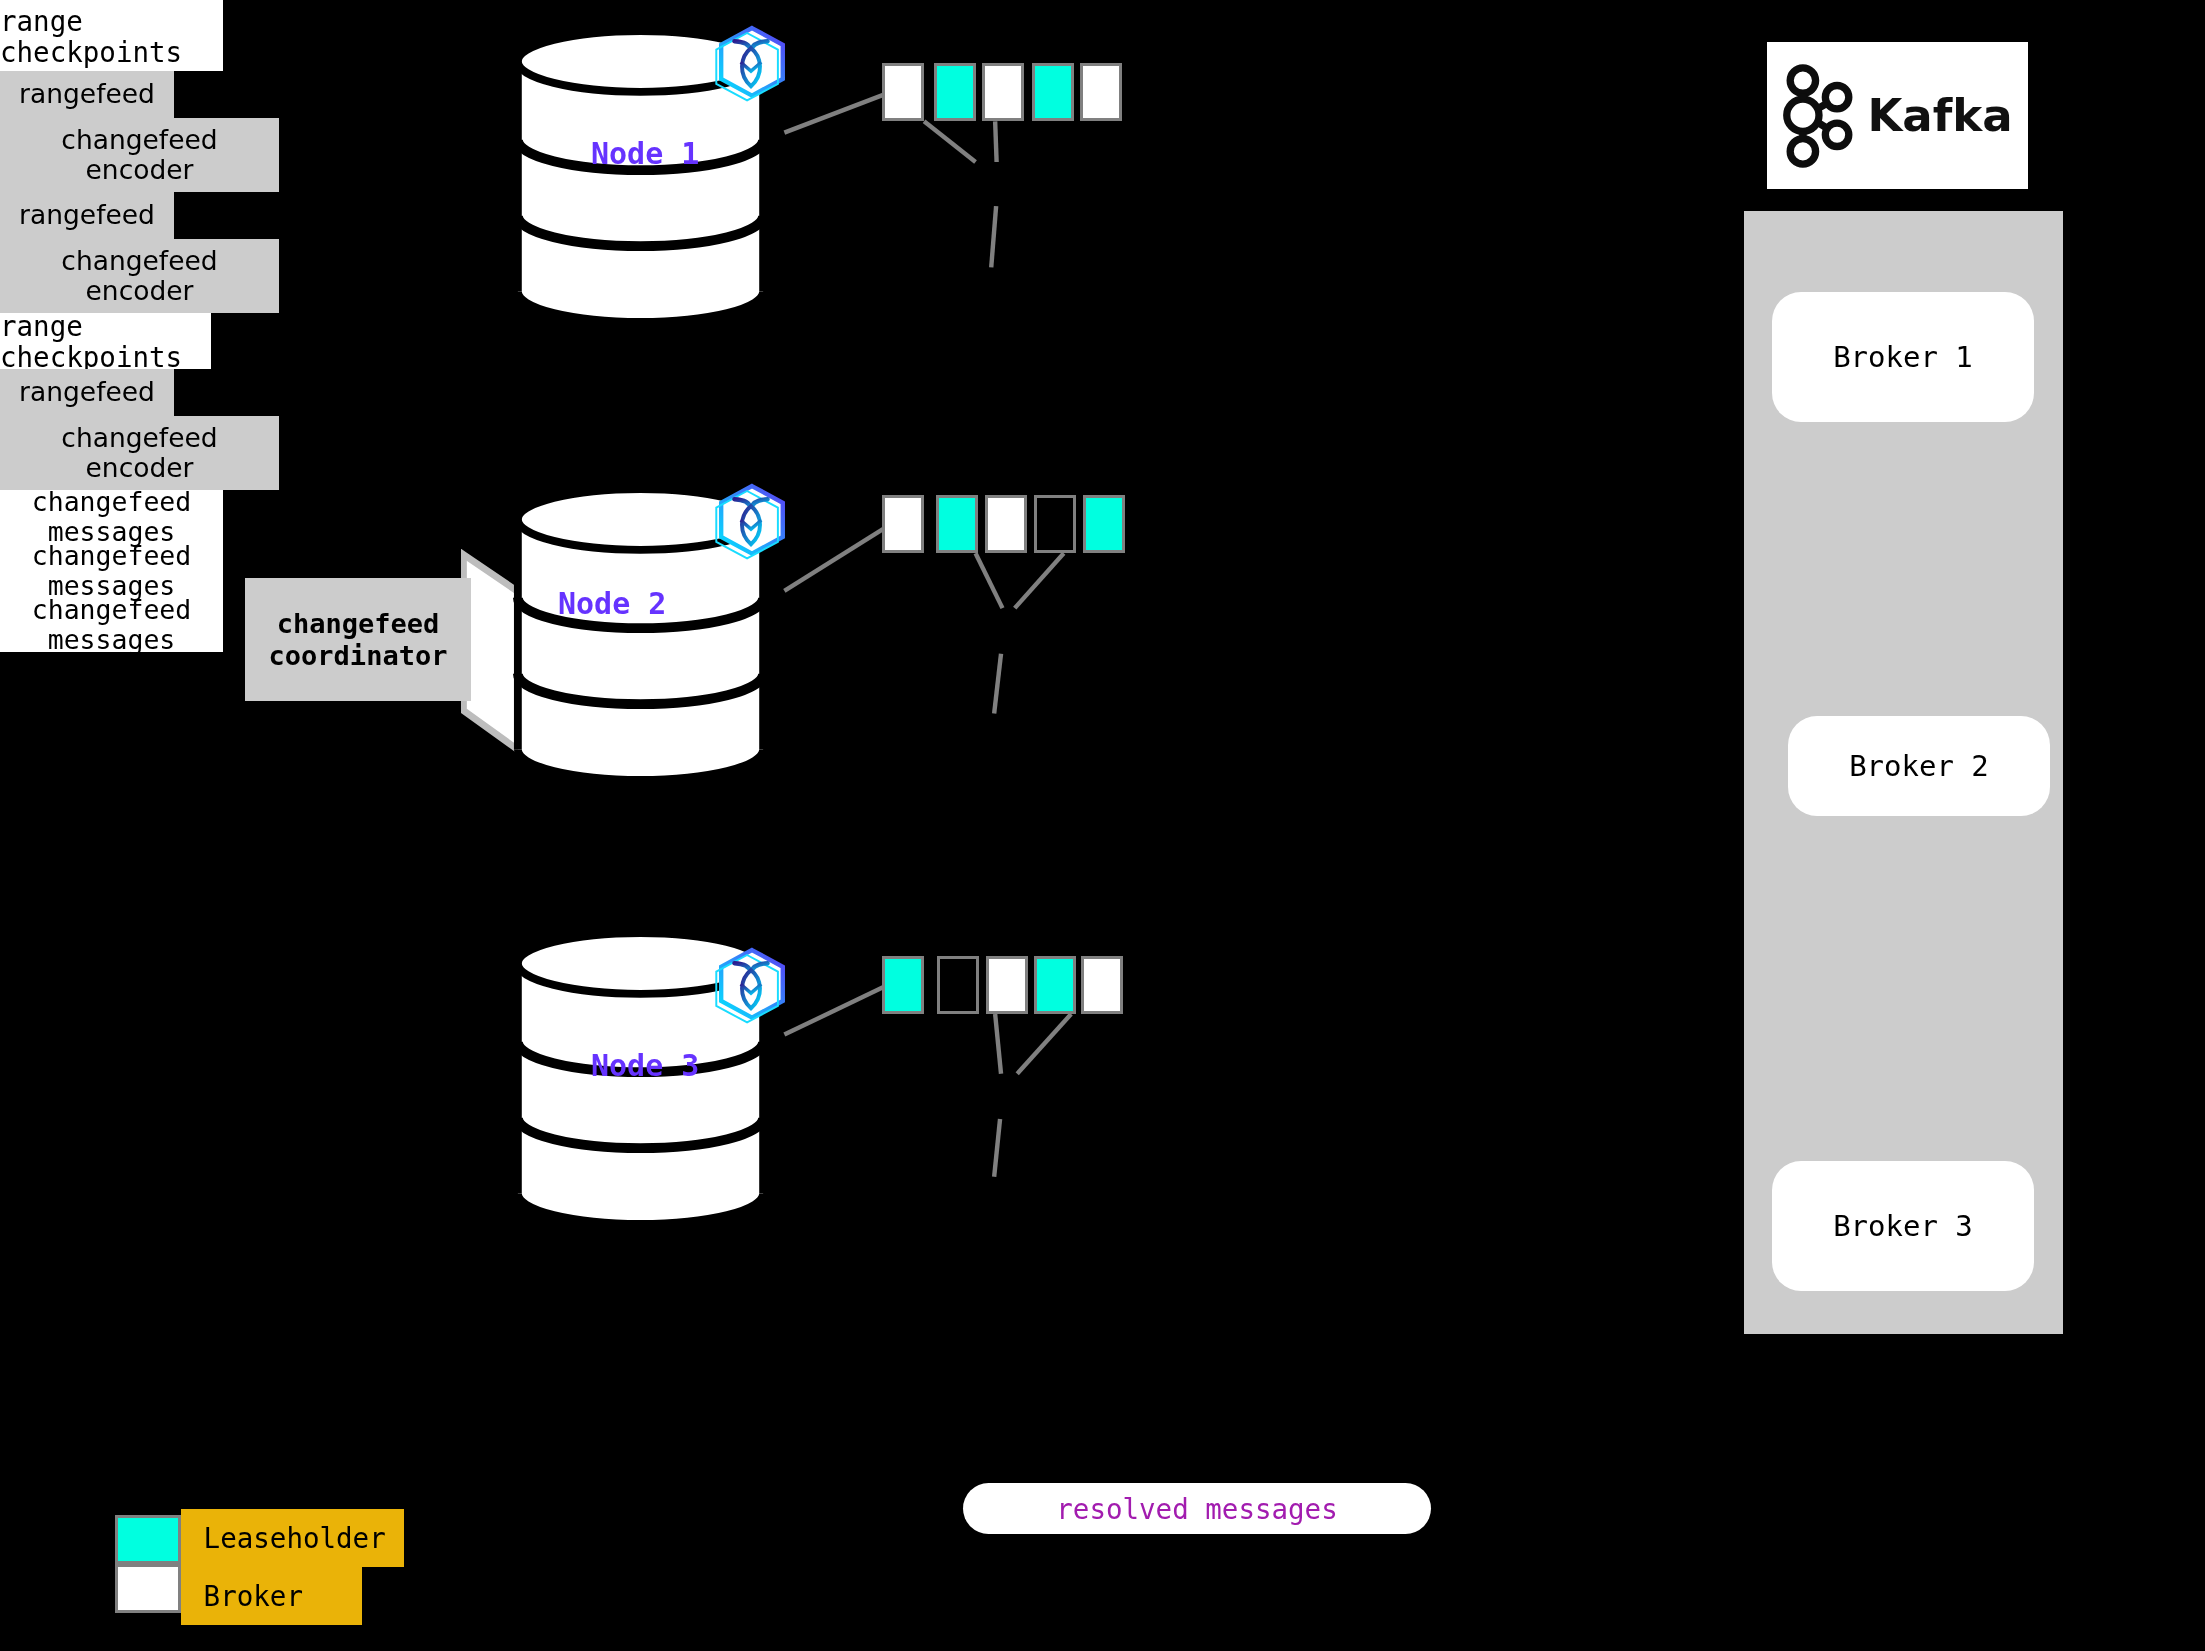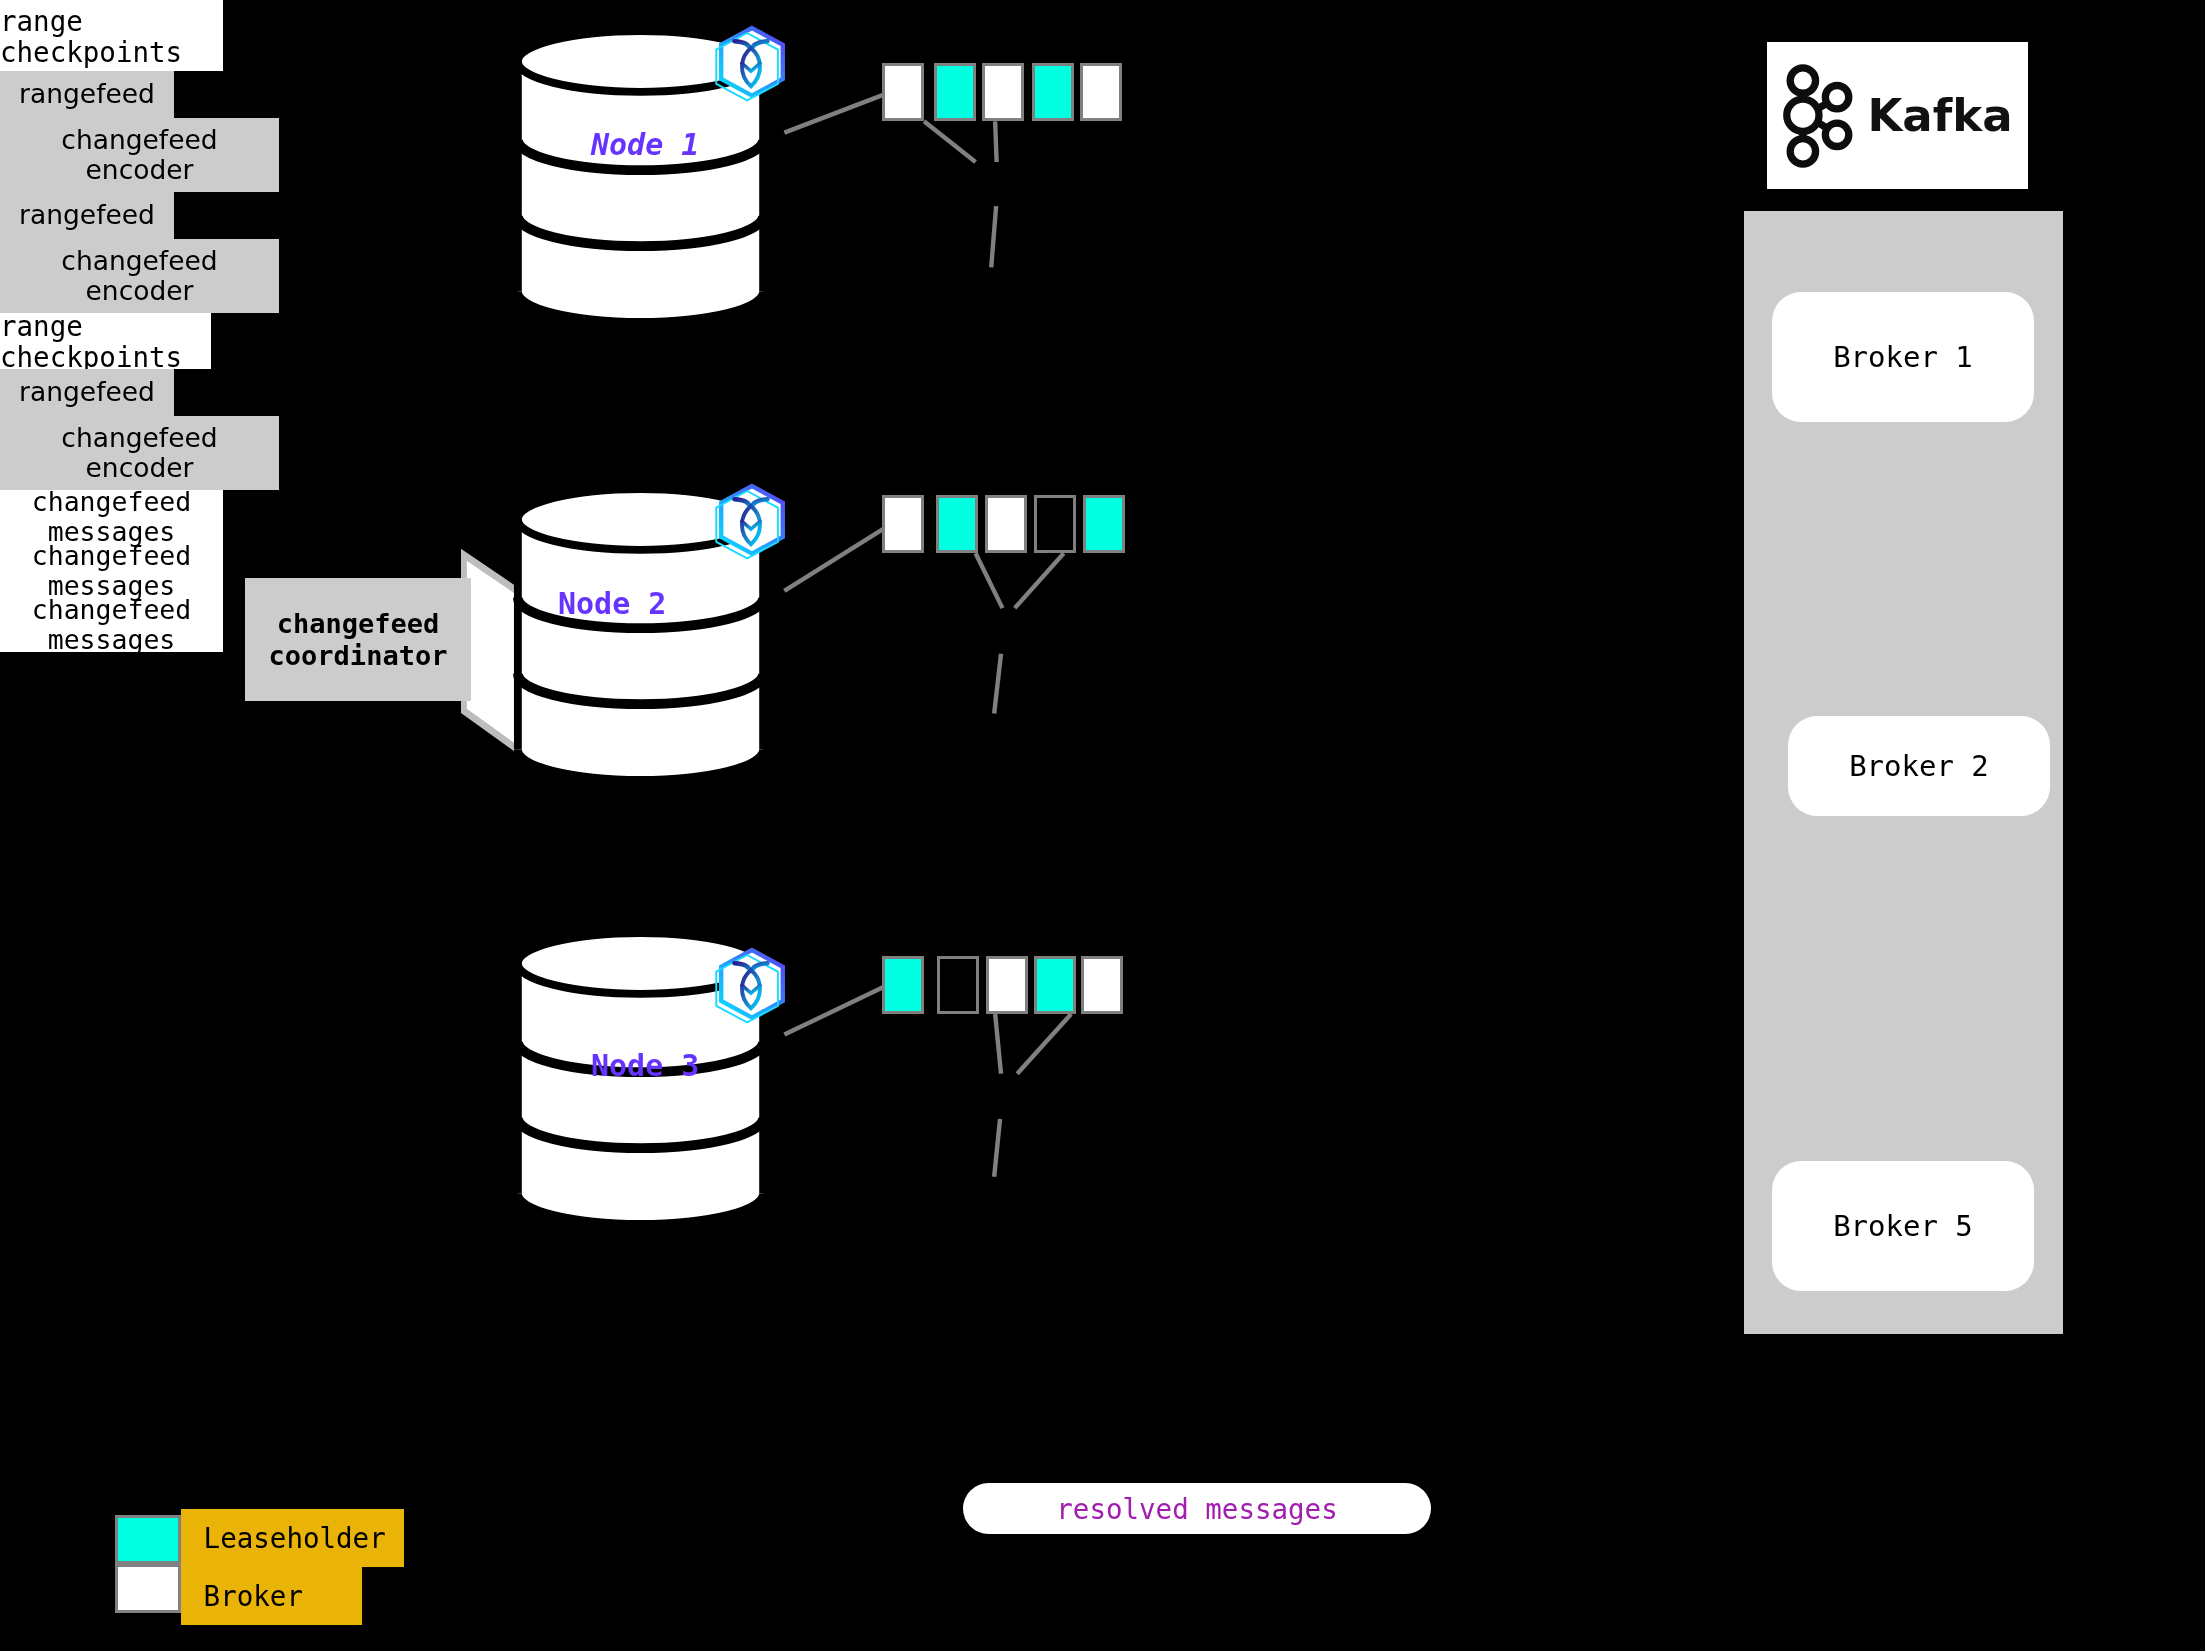--- a/index.html
+++ b/index.html
@@ -102,21 +102,21 @@
     <svg width="257" height="299" viewBox="0 0 525 610">
       <path d="M12 70 L12 540 A250 62 0 0 0 513 540 L513 70 Z" fill="#fff"></path>
       <ellipse cx="262" cy="70" rx="250" ry="62" fill="#fff" stroke="#000" stroke-width="16"></ellipse>
       <path d="M12 70 L12 540" stroke="#000" stroke-width="16" fill="none"></path>
       <path d="M513 70 L513 540" stroke="#000" stroke-width="16" fill="none"></path>
       <path d="M12 540 A250 62 0 0 0 513 540" stroke="#000" stroke-width="16" fill="none"></path>
       <path d="M12 230 A250 62 0 0 0 513 230" stroke="#000" stroke-width="20" fill="none"></path>
       <path d="M12 385 A250 62 0 0 0 513 385" stroke="#000" stroke-width="20" fill="none"></path>
     </svg>
   </div>
-  <div class="nodelabel" style="left:591px;top:127px;font-size:30px;font-style:italic;">Node 1</div>
+  <div class="nodelabel" style="left:591px;top:136px;font-size:30px;">Node 1</div>
 
   <div class="abs" style="left:707px;top:19.6px;width:88px;height:91px;">
     <svg width="88" height="91" viewBox="0 0 180 185">
       <defs>
         <linearGradient id="hexg1" x1="0" y1="1" x2="1" y2="0">
           <stop offset="0" stop-color="#00e5ff"></stop>
           <stop offset="1" stop-color="#5b3df5"></stop>
         </linearGradient>
         <linearGradient id="bodyg1" x1="0" y1="0" x2="1" y2="1">
           <stop offset="0" stop-color="#2d1b8e"></stop>
@@ -290,21 +290,21 @@
         <line x1="70" y1="120" x2="92" y2="134"></line>
       </g>
     </svg>
     <span class="kafka-word" style="font-size:45px;">Kafka</span>
   </div>
 
   <div class="panel" style="left:1744px;top:211px;width:319px;height:1123px;"></div>
 
   <div class="broker" style="left:1772px;top:292px;width:262px;height:130px;font-size:29px;">Broker 1</div>
   <div class="broker" style="left:1772px;top:716px;width:262px;height:100px;font-size:29px;margin-left:16px;">Broker 2</div>
-  <div class="broker" style="left:1772px;top:1161px;width:262px;height:130px;font-size:29px;">Broker 5</div>
+  <div class="broker" style="left:1772px;top:1161px;width:262px;height:130px;font-size:29px;">Broker 3</div>
 
   <div class="pill" style="left:963px;top:1459px;width:468px;height:51px;font-size:27.5px;">resolved messages</div>
 
   <div class="legtext" style="left:181px;top:1509px;width:223px;height:58px;font-size:27.5px;">Leaseholder</div>
   <div class="swatch" style="left:115px;top:1515px;width:66px;height:49px;background:#00ffe0;"></div>
 
   <div class="legtext" style="left:181px;top:1567px;width:181px;height:58px;font-size:27.5px;">Broker</div>
   <div class="swatch" style="left:115px;top:1564px;width:66px;height:49px;background:#ffffff;"></div>
 
 </div>

